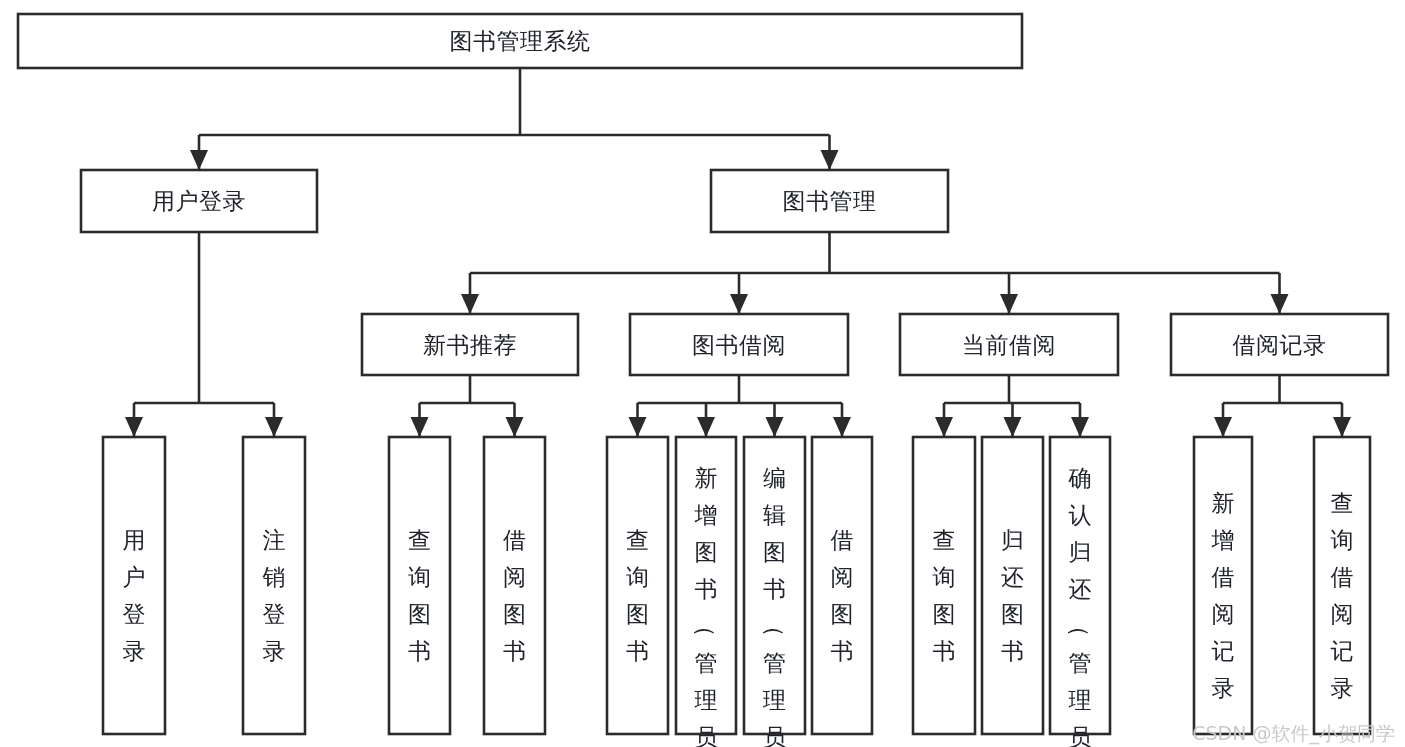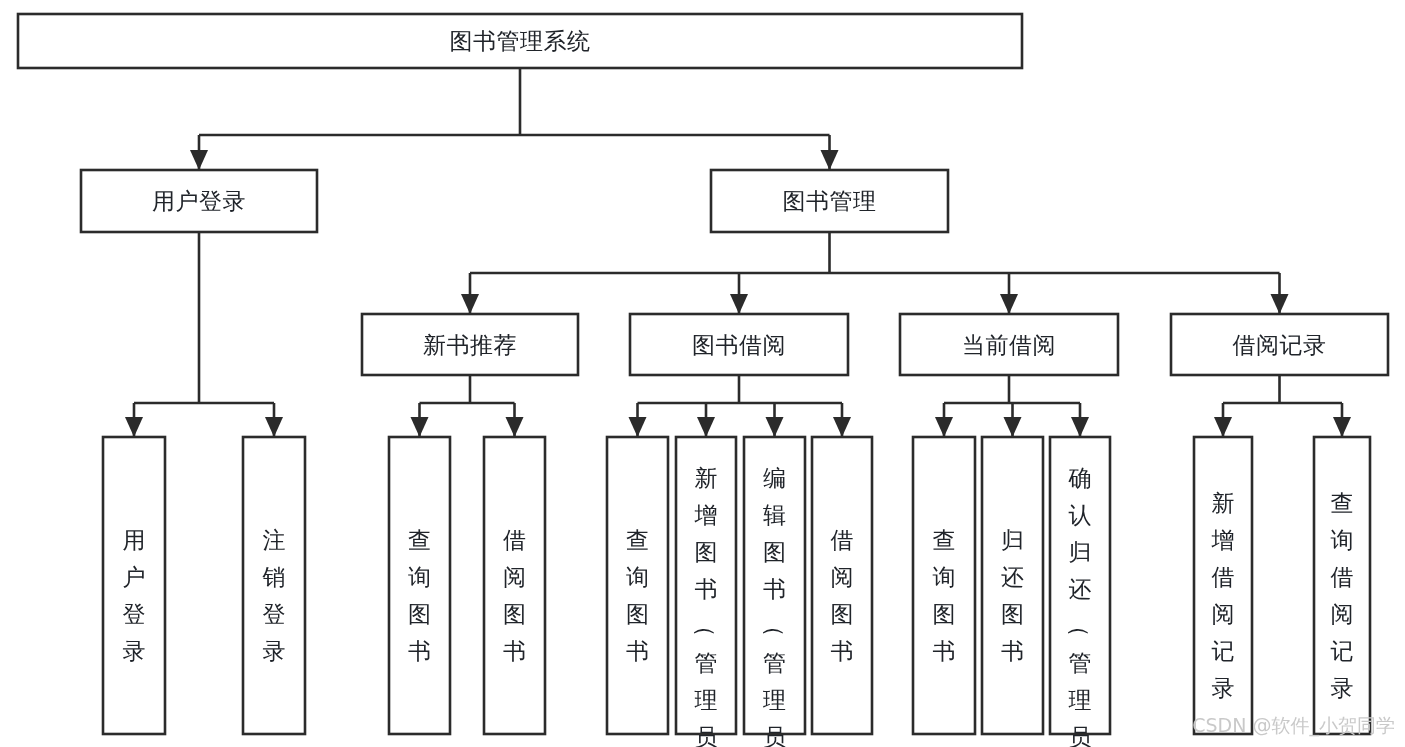--- a/index.html
+++ b/index.html
@@ -49,21 +49,21 @@
     fill: none;
     stroke-linecap: butt;
   }
   .arrow-head {
     fill: #2b2b2b;
     stroke: none;
   }
   .watermark-text {
     position: absolute;
     right: 10px;
-    bottom: 8px;
+    bottom: 0;
     color: #c9c9c9;
     font-size: 19px;
     font-family: "DejaVu Sans", "Liberation Sans", sans-serif;
     white-space: nowrap;
     user-select: none;
     pointer-events: none;
   }
 </style>
 </head>
 <body>

